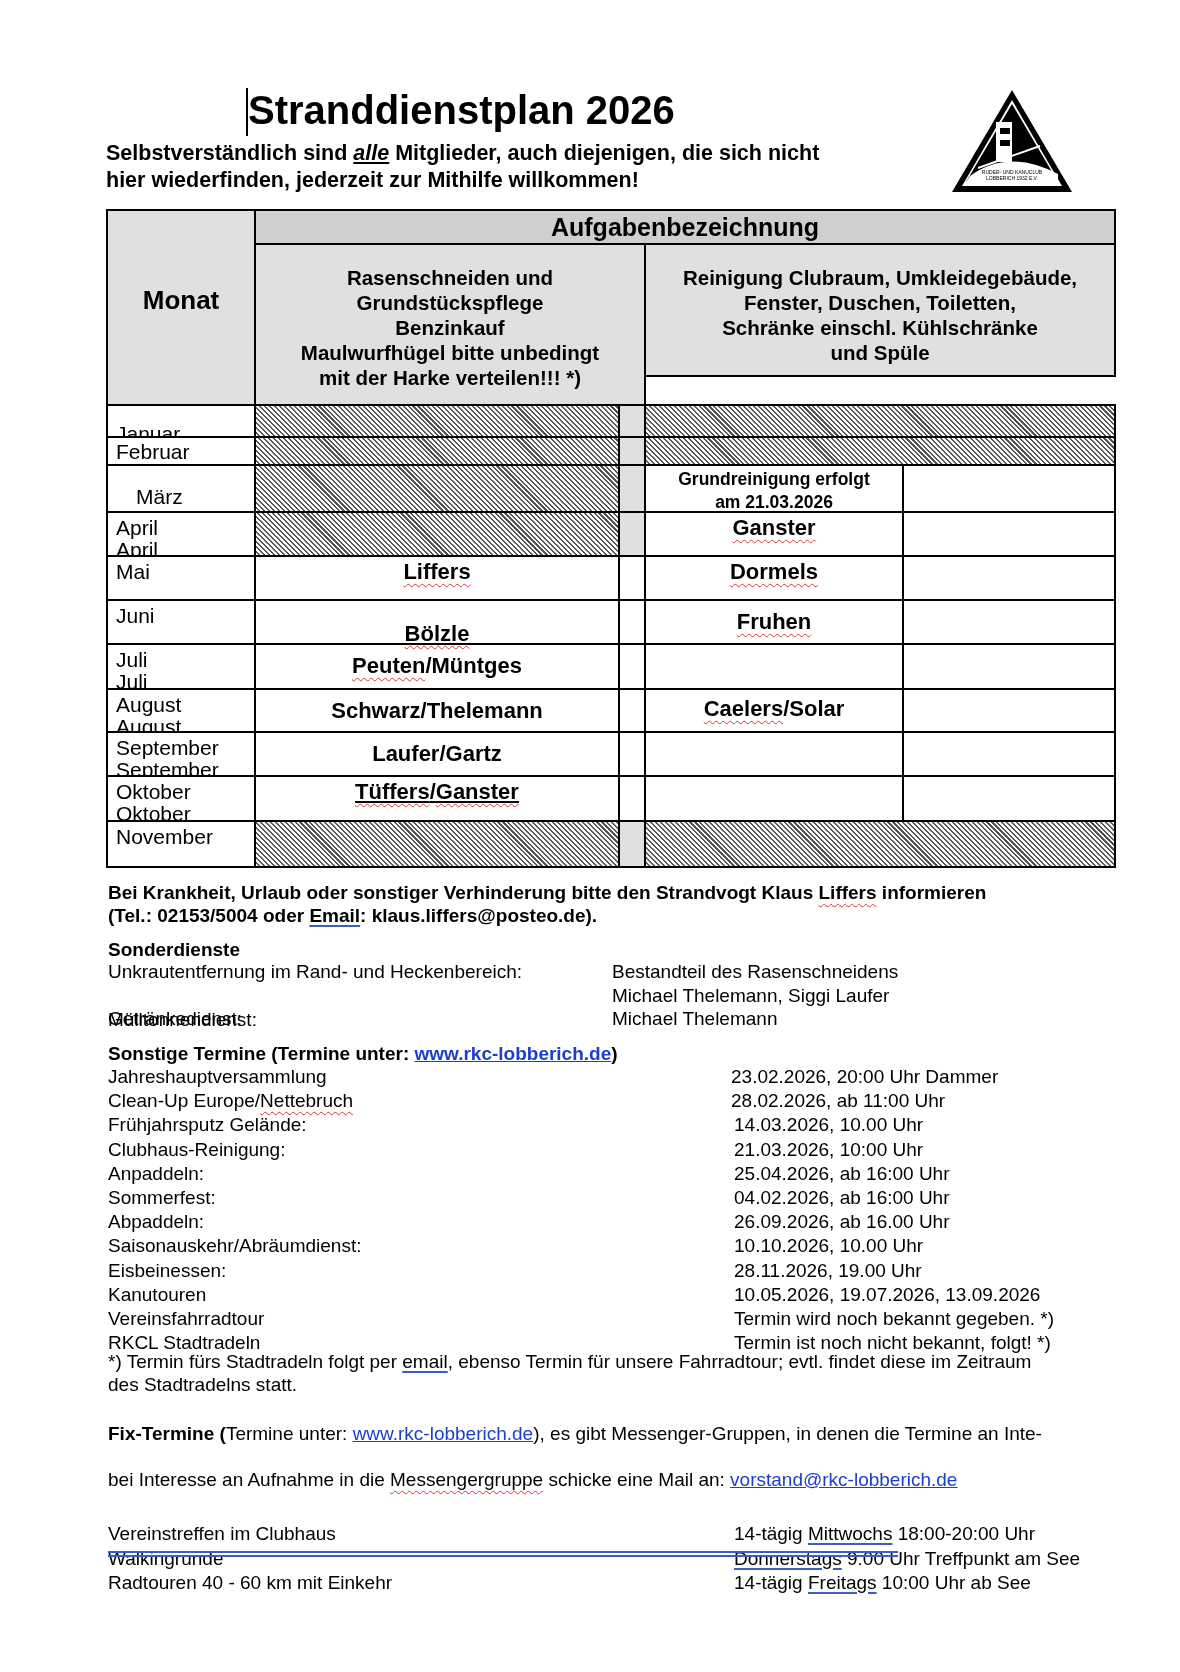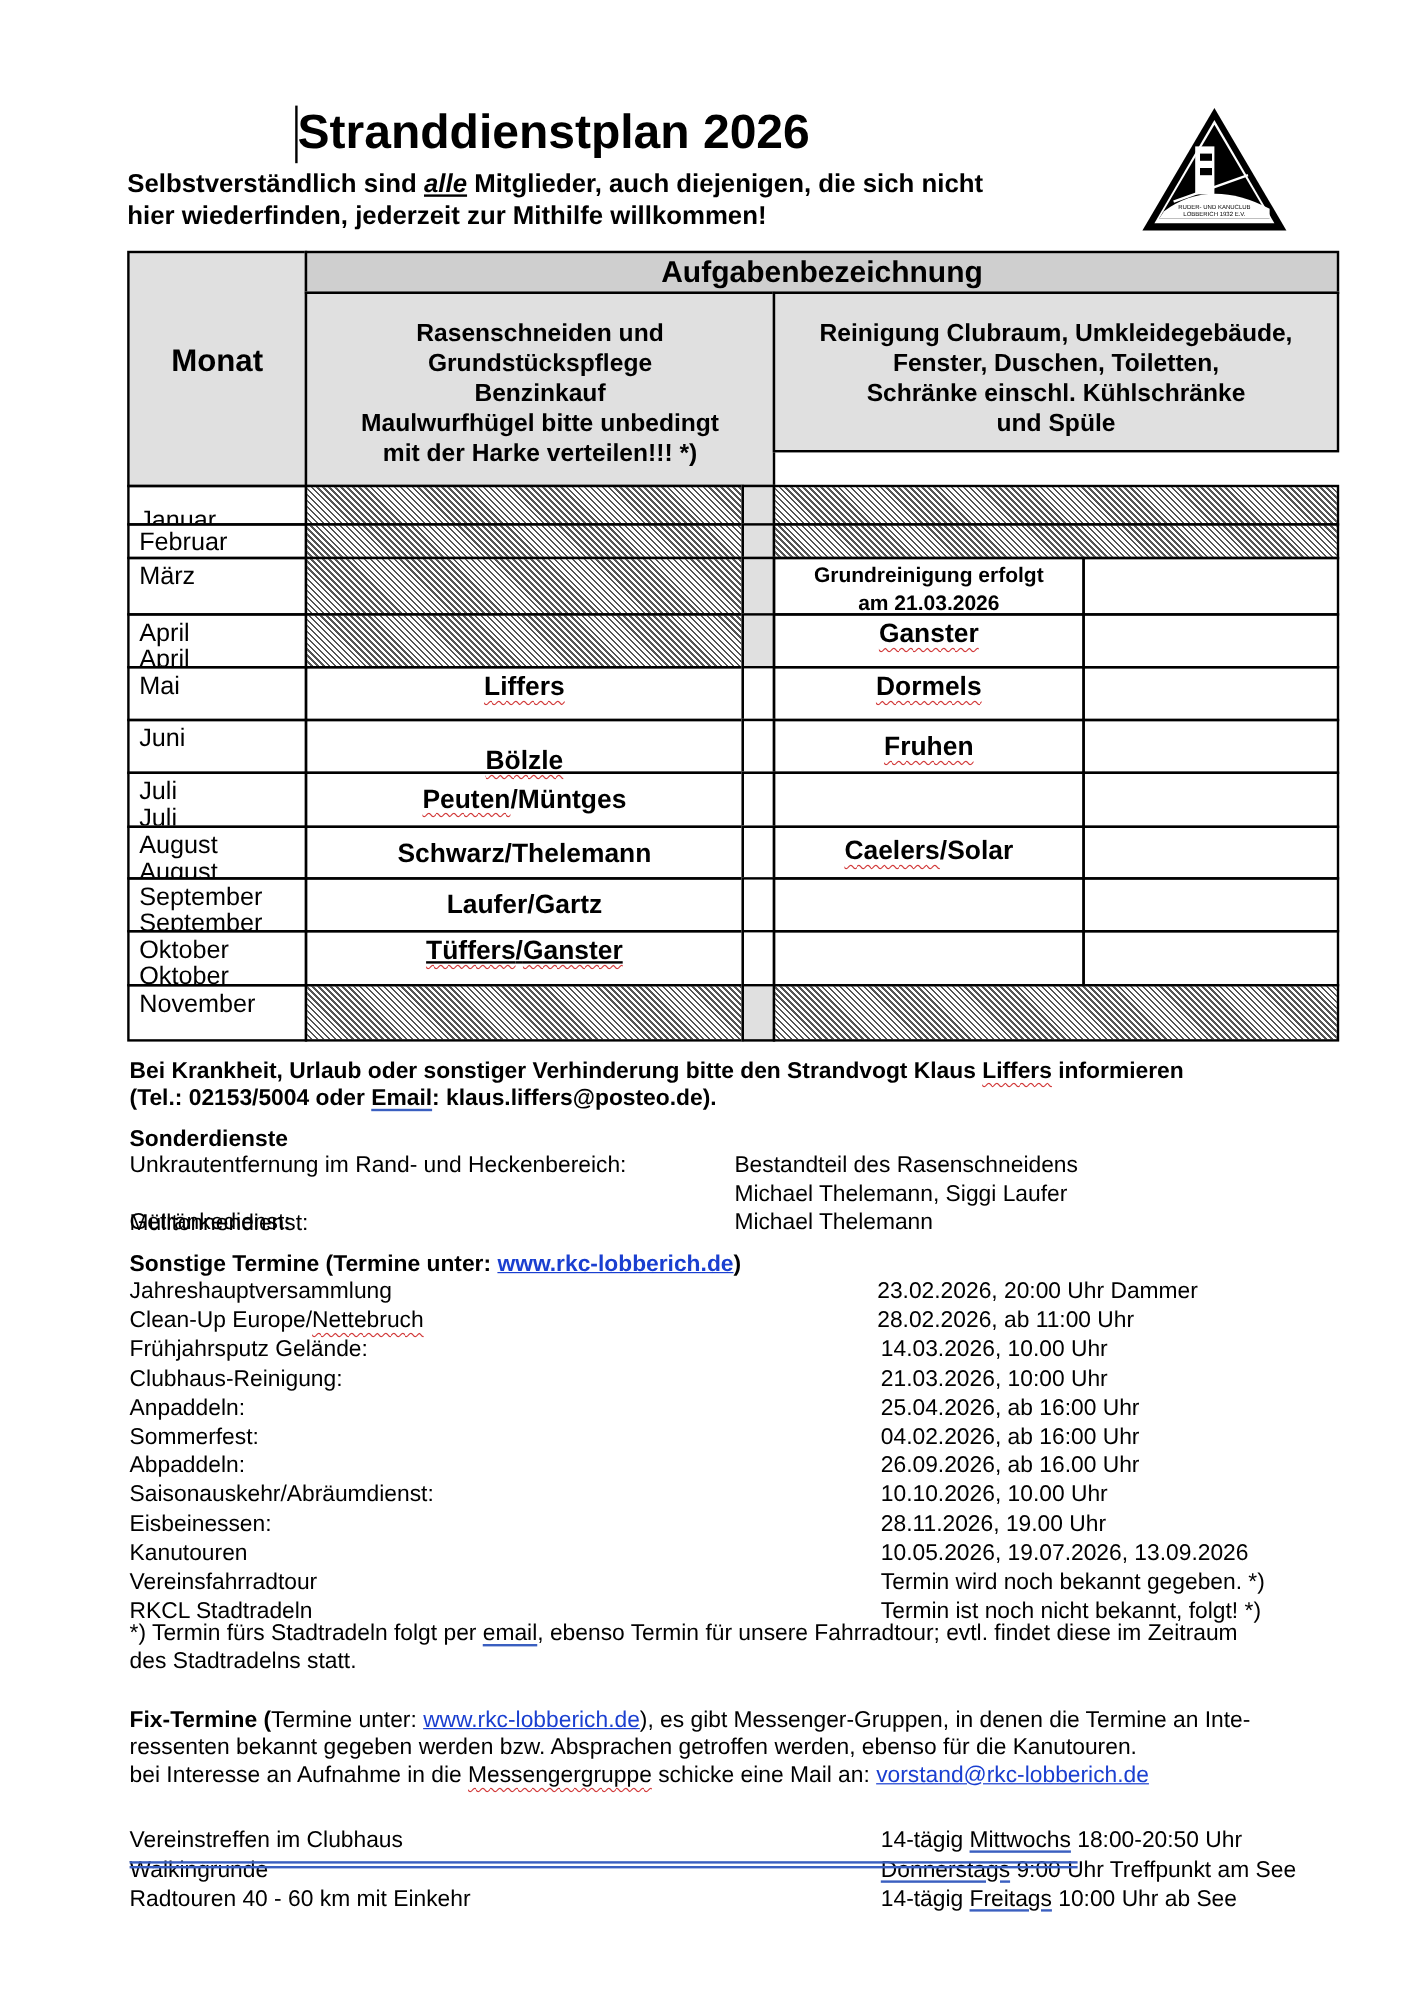--- a/index.html
+++ b/index.html
@@ -87,21 +87,21 @@
       <div>
         <div class="cell month" style="left:106px;top:436px;width:150px;height:30px;">
           <span style="display:block;padding-top:3px;">Februar</span>
         </div>
         <div class="cell hatch" style="left:254px;top:436px;width:366px;height:30px;"></div>
         <div class="cell spacer" style="left:618px;top:436px;width:28px;height:30px;"></div>
         <div class="cell hatch" style="left:644px;top:436px;width:472px;height:30px;"></div>
       </div>
       <div>
         <div class="cell month" style="left:106px;top:464px;width:150px;height:49px;">
-          <span style="display:block;padding-top:4px;">März</span>
+          <span style="display:block;padding-top:20px;margin-left:20px;">März</span>
         </div>
         <div class="cell hatch" style="left:254px;top:464px;width:366px;height:49px;"></div>
         <div class="cell spacer" style="left:618px;top:464px;width:28px;height:49px;"></div>
         <div class="cell" style="left:644px;top:464px;width:260px;height:49px;">
           <div style="text-align:center;font-weight:bold;font-size:17.5px;line-height:23px;margin-top:2px;">
             <div>Grundreinigung erfolgt</div>
             <div>am 21.03.2026</div>
           </div>
         </div>
         <div class="cell" style="left:902px;top:464px;width:214px;height:49px;"></div>
@@ -249,25 +249,25 @@
     <div class="abs txt" style="left:108px;top:1331.2px;">RKCL Stadtradeln</div>
     <div class="abs txt" style="left:734px;top:1331.2px;">Termin ist noch nicht bekannt, folgt!  *)</div>
   </div>
 <div class="abs txt" id="footnote" style="left:108px;top:1350px;">
   <span>*) Termin fürs Stadtradeln folgt per </span><span class="bu">email</span><span>, ebenso Termin für unsere Fahrradtour; evtl. findet diese im Zeitraum</span><br>
   <span>des Stadtradelns statt.</span>
 </div>
 
 <div class="abs txt" style="left:108px;top:1422px;">
   <span class="bold">Fix-Termine (</span><span>Termine unter: </span><a class="link">www.rkc-lobberich.de</a><span>), es gibt Messenger-Gruppen, in denen die Termine an Inte-</span><br>
-  <span>ressenten bekannt gegeben werden bzw. Absprachen getroffen werden, ebenso für die Kanutouren.</span><br>
+  <br>
   <span>bei Interesse an Aufnahme in die </span><span class="sq">Messengergruppe</span><span> schicke eine Mail an: </span><a class="link">vorstand@rkc-lobberich.de</a>
 </div>
 <div id="fixitems">
     <div class="abs txt" style="left:108px;top:1522px;">Vereinstreffen im Clubhaus</div>
-    <div class="abs txt" style="left:734px;top:1522px;"><span>14-tägig </span><span class="bu">Mittwochs</span><span> 18:00-20:50 Uhr</span></div>
+    <div class="abs txt" style="left:734px;top:1522px;"><span>14-tägig </span><span class="bu">Mittwochs</span><span> 18:00-20:00 Uhr</span></div>
     <div class="abs txt" style="left:108px;top:1546.5px;">Walkingrunde</div>
     <div class="abs txt" style="left:734px;top:1546.5px;"><span class="bu">Donnerstags</span><span> 9:00 Uhr Treffpunkt am See</span></div>
     <div class="abs txt" style="left:108px;top:1571px;">Radtouren 40 - 60 km mit Einkehr</div>
     <div class="abs txt" style="left:734px;top:1571px;"><span>14-tägig </span><span class="bu">Freitags</span><span> 10:00 Uhr ab See</span></div>
   </div>
 <div class="rowline" style="left:108px;top:1551px;width:790px;"></div>
 <div class="rowline" style="left:108px;top:1555px;width:790px;"></div>
 
 </body></html>

